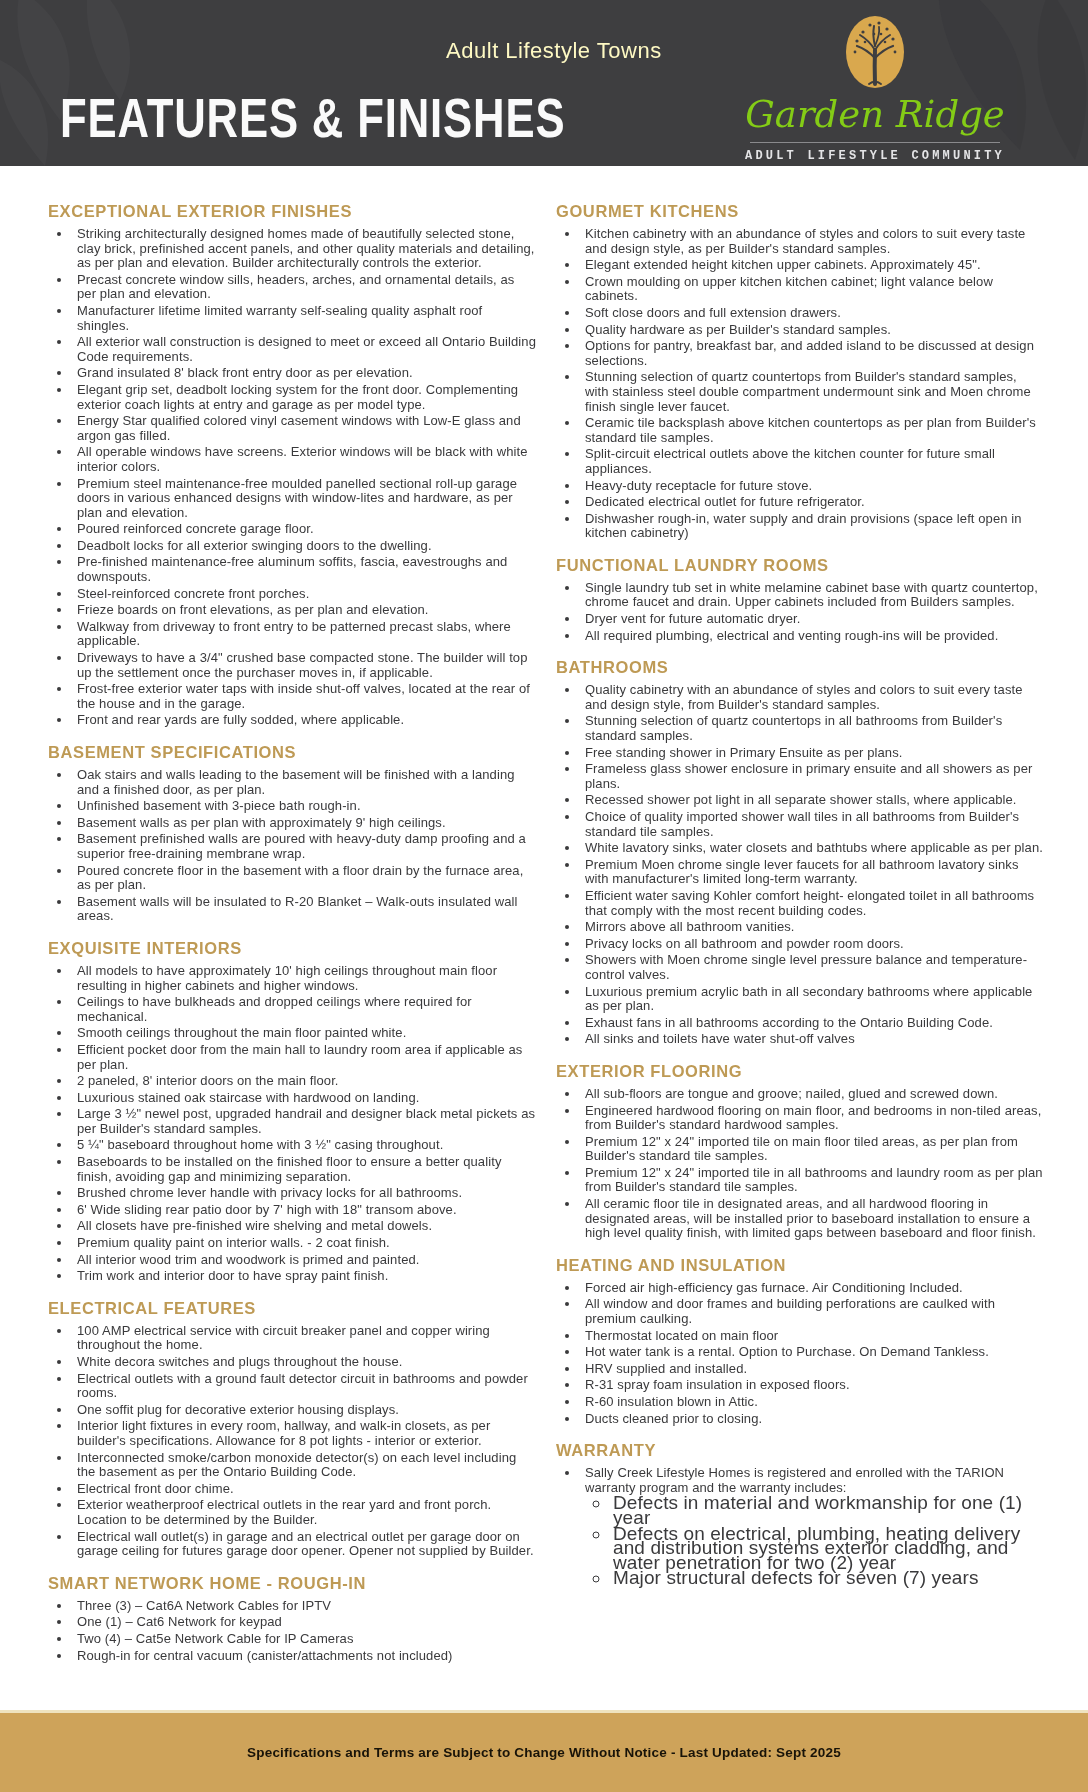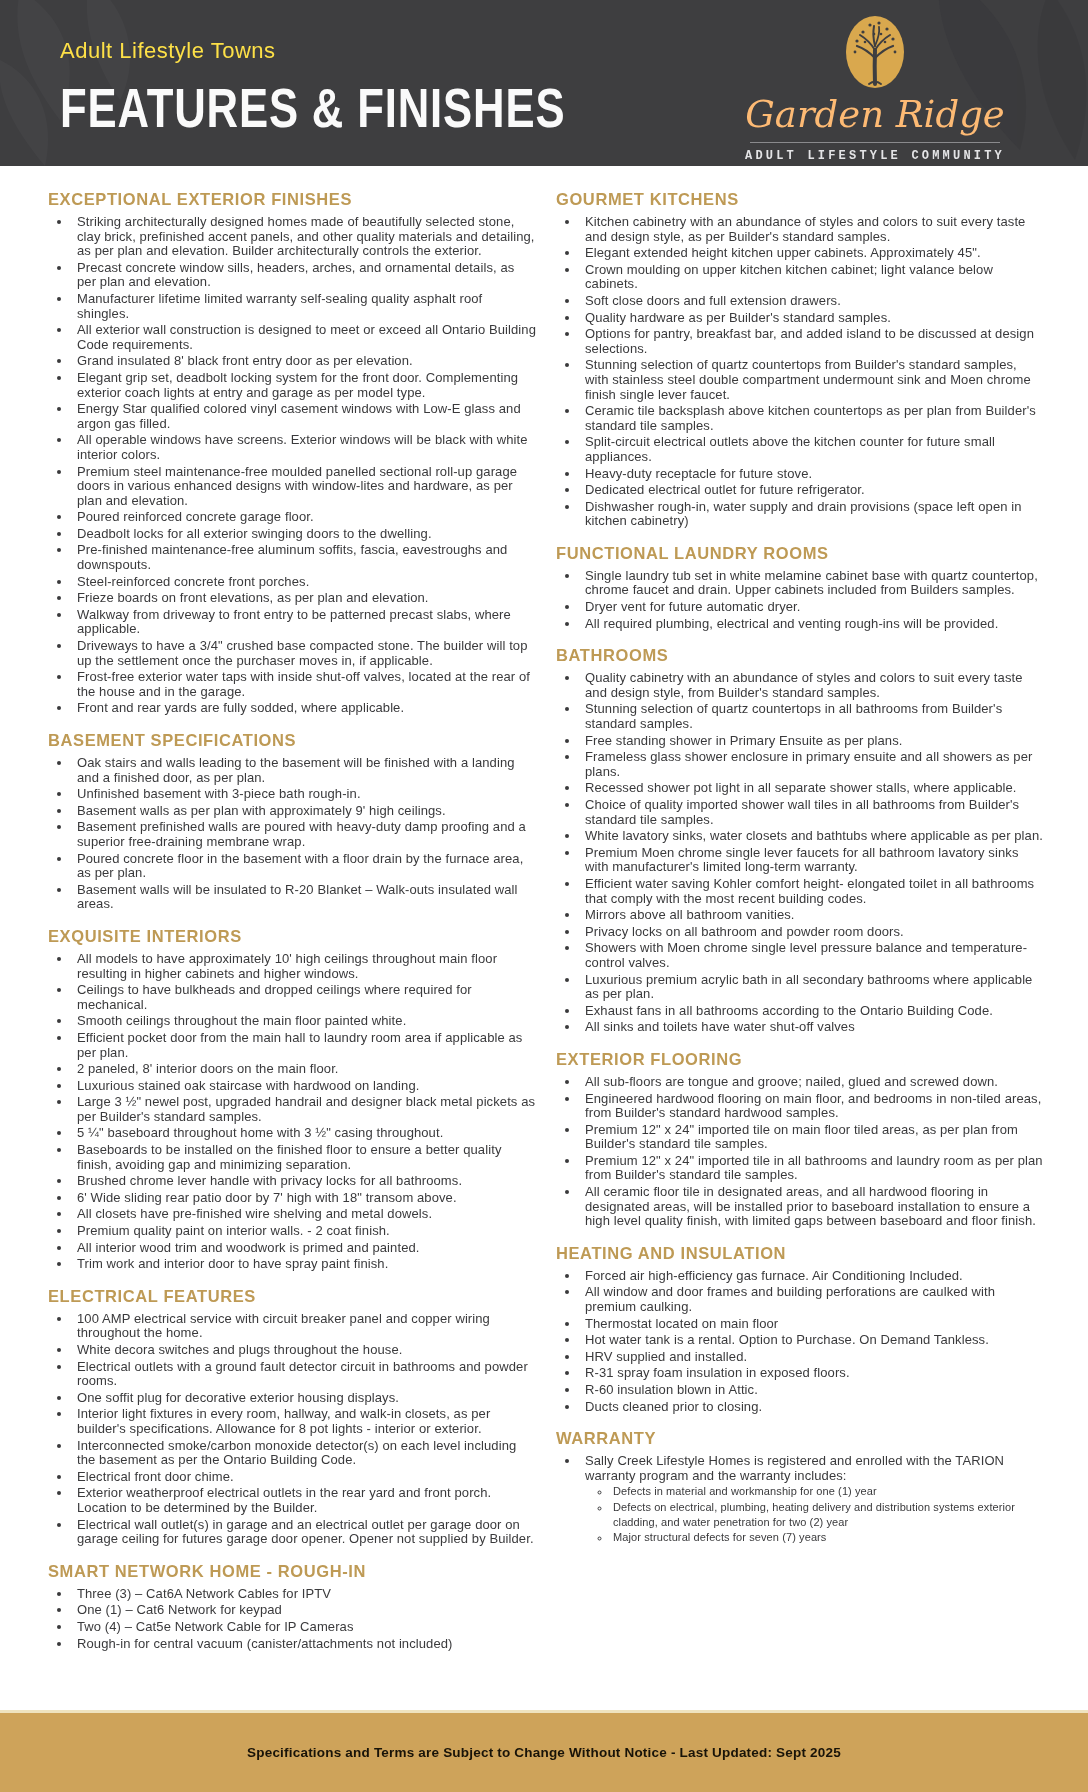--- a/index.html
+++ b/index.html
@@ -24,66 +24,67 @@
     position:relative;
     width:100%;height:166px;
     background:var(--header-bg);
     overflow:hidden;
   }
   .header-leaves{position:absolute;inset:0;pointer-events:none;}
   .header-text{
     position:absolute;left:60px;top:38px;
   }
   .eyebrow{
-    color:#fde047;
+    color:#fef9c3;
     font-size:22px;
     font-weight:400;
     letter-spacing:0.5px;
-    margin-bottom:14px;
+    margin-bottom:24px;
+    text-align:right;
   }
   .page-title{
     color:#FAFAFA;
     font-size:52px;
     font-weight:700;
     letter-spacing:1px;
     display:inline-block;
     transform:scaleX(0.84) scaleY(1.08);
     transform-origin:left center;
     white-space:nowrap;
   }
   .logo{
     position:absolute;
     right:78px;top:14px;
     width:270px;
     text-align:center;
   }
   .logo-tree{display:block;margin:0 auto;}
   .brand-name{
-    color:#fdba74;
+    color:#84cc16;
     font-family:"DejaVu Serif","Liberation Serif",serif;
     font-style:italic;
     font-size:37px;
     line-height:1.05;
     margin-top:4px;
     white-space:nowrap;
   }
   .brand-rule{height:1px;background:#8a8a8d;margin:7px 10px 6px;}
   .brand-tagline{
     color:#E4E4E6;
     font-size:12px;
     letter-spacing:3.2px;
     font-weight:700;
     font-family:Liberation Mono, monospace;
   }
   
   .content{
     height:1517px;
     display:flex;
     gap:20px;
-    padding:20px 44px 0 48px;
+    padding:32px 44px 0 48px;
     overflow:hidden;
   }
   .col{flex:1 1 0;}
   .sec{margin-bottom:4px;}
   .sec-h{
     color:var(--accent-gold);
     font-size:16.5px;
     font-weight:700;
     letter-spacing:0.6px;
     margin:15px 0 6px 0;
@@ -99,21 +100,21 @@
     letter-spacing:0.1px;
     padding-left:5px;
     margin-bottom:2px;
   }
   ul.sublist{
     list-style:circle;
     padding-left:26px;
     margin-top:1px;
   }
   ul.sublist>li{
-    font-size:11px;
+    font-size:19px;
     line-height:14.6px;
     padding-left:2px;
     margin-bottom:1px;
   }
   
   .footer{
     position:absolute;
     left:0;bottom:0;
     width:100%;height:82px;
     background:var(--footer-bg);

